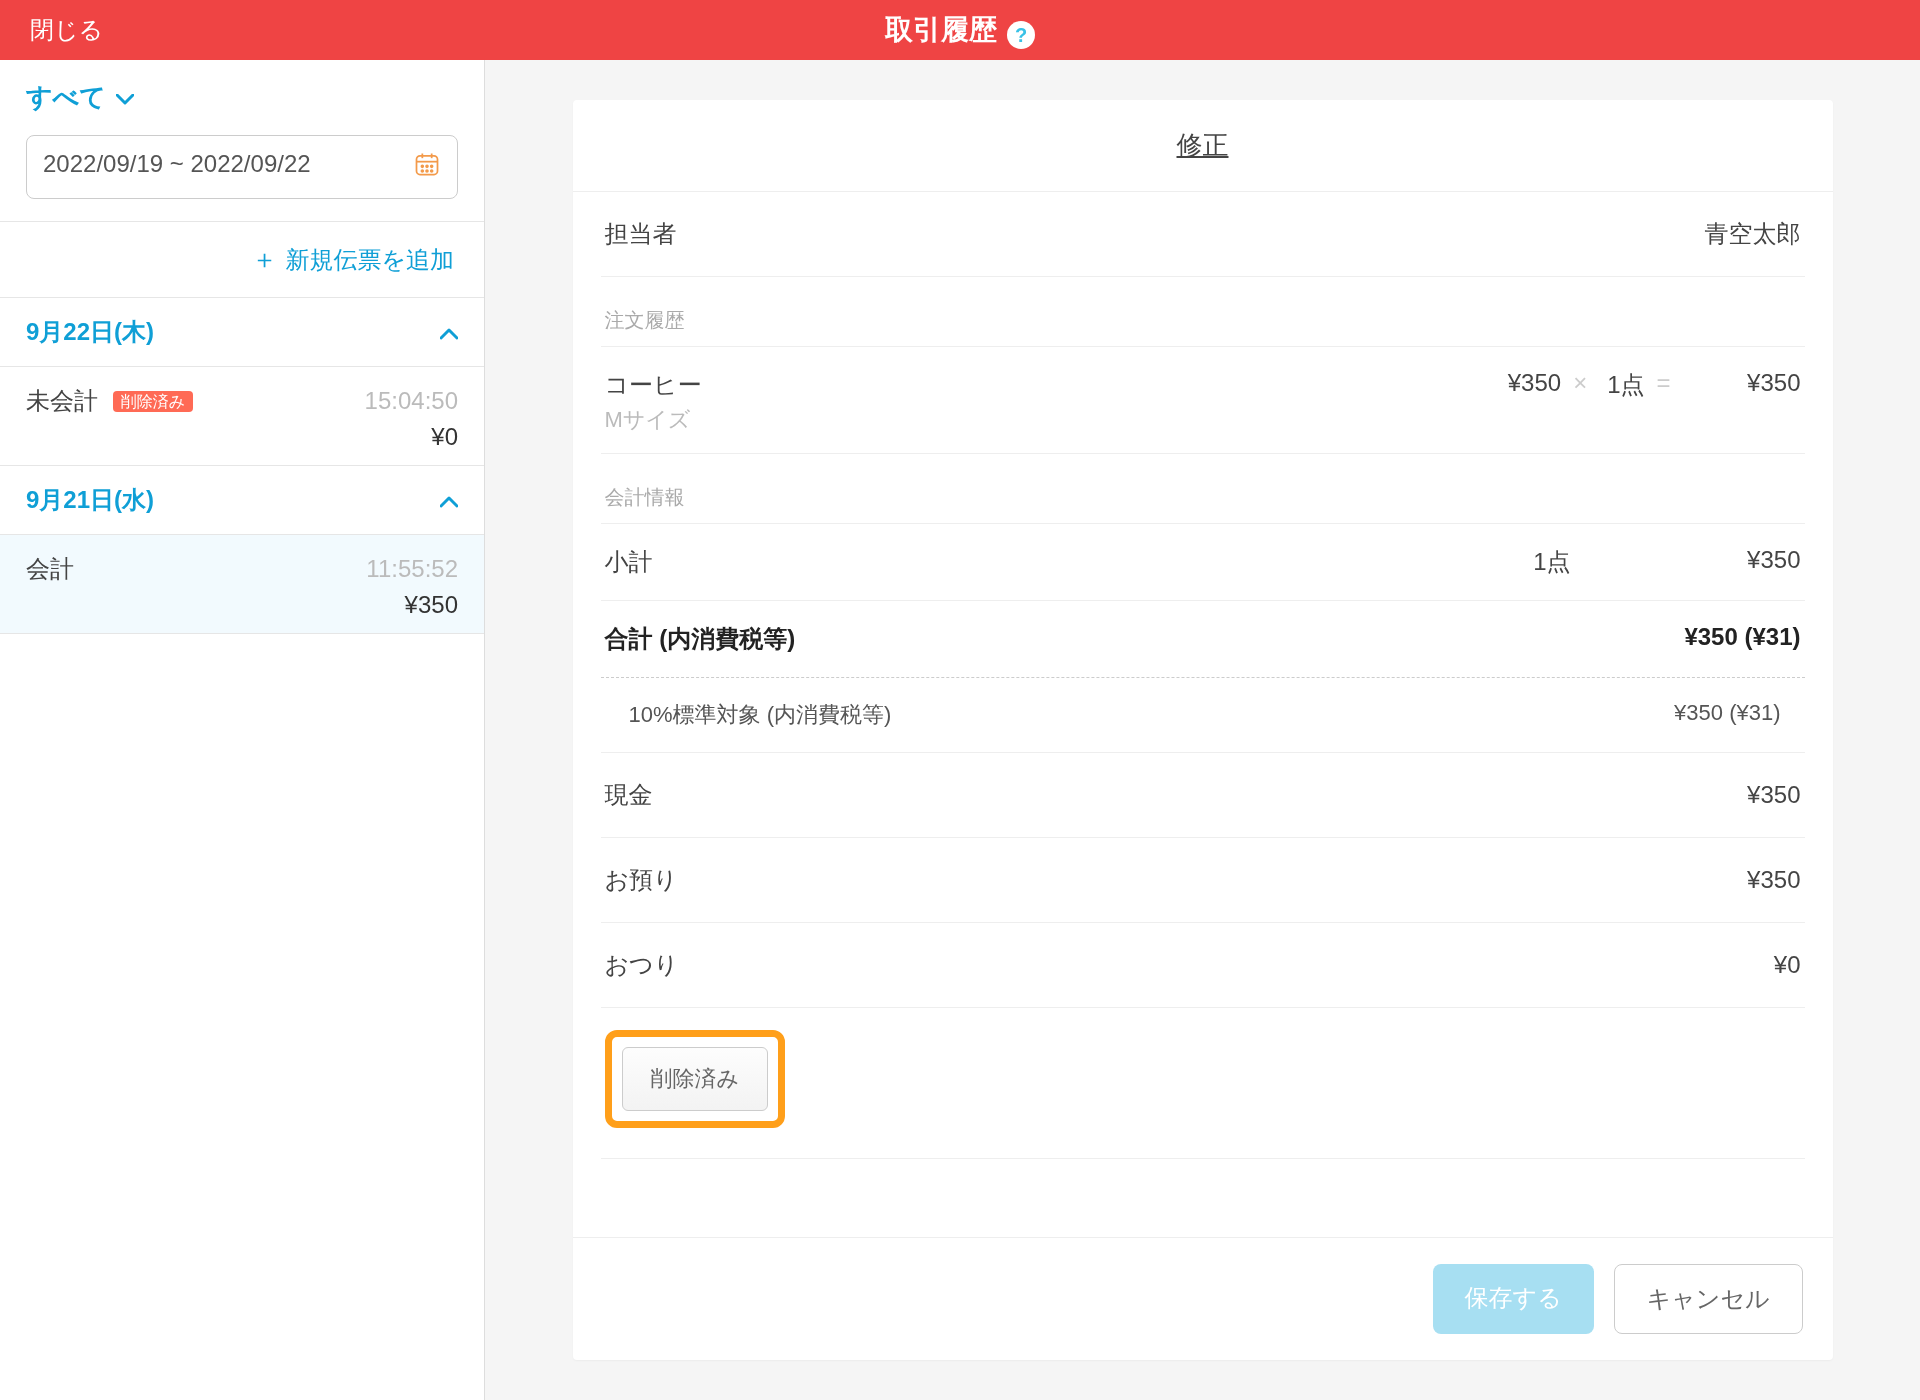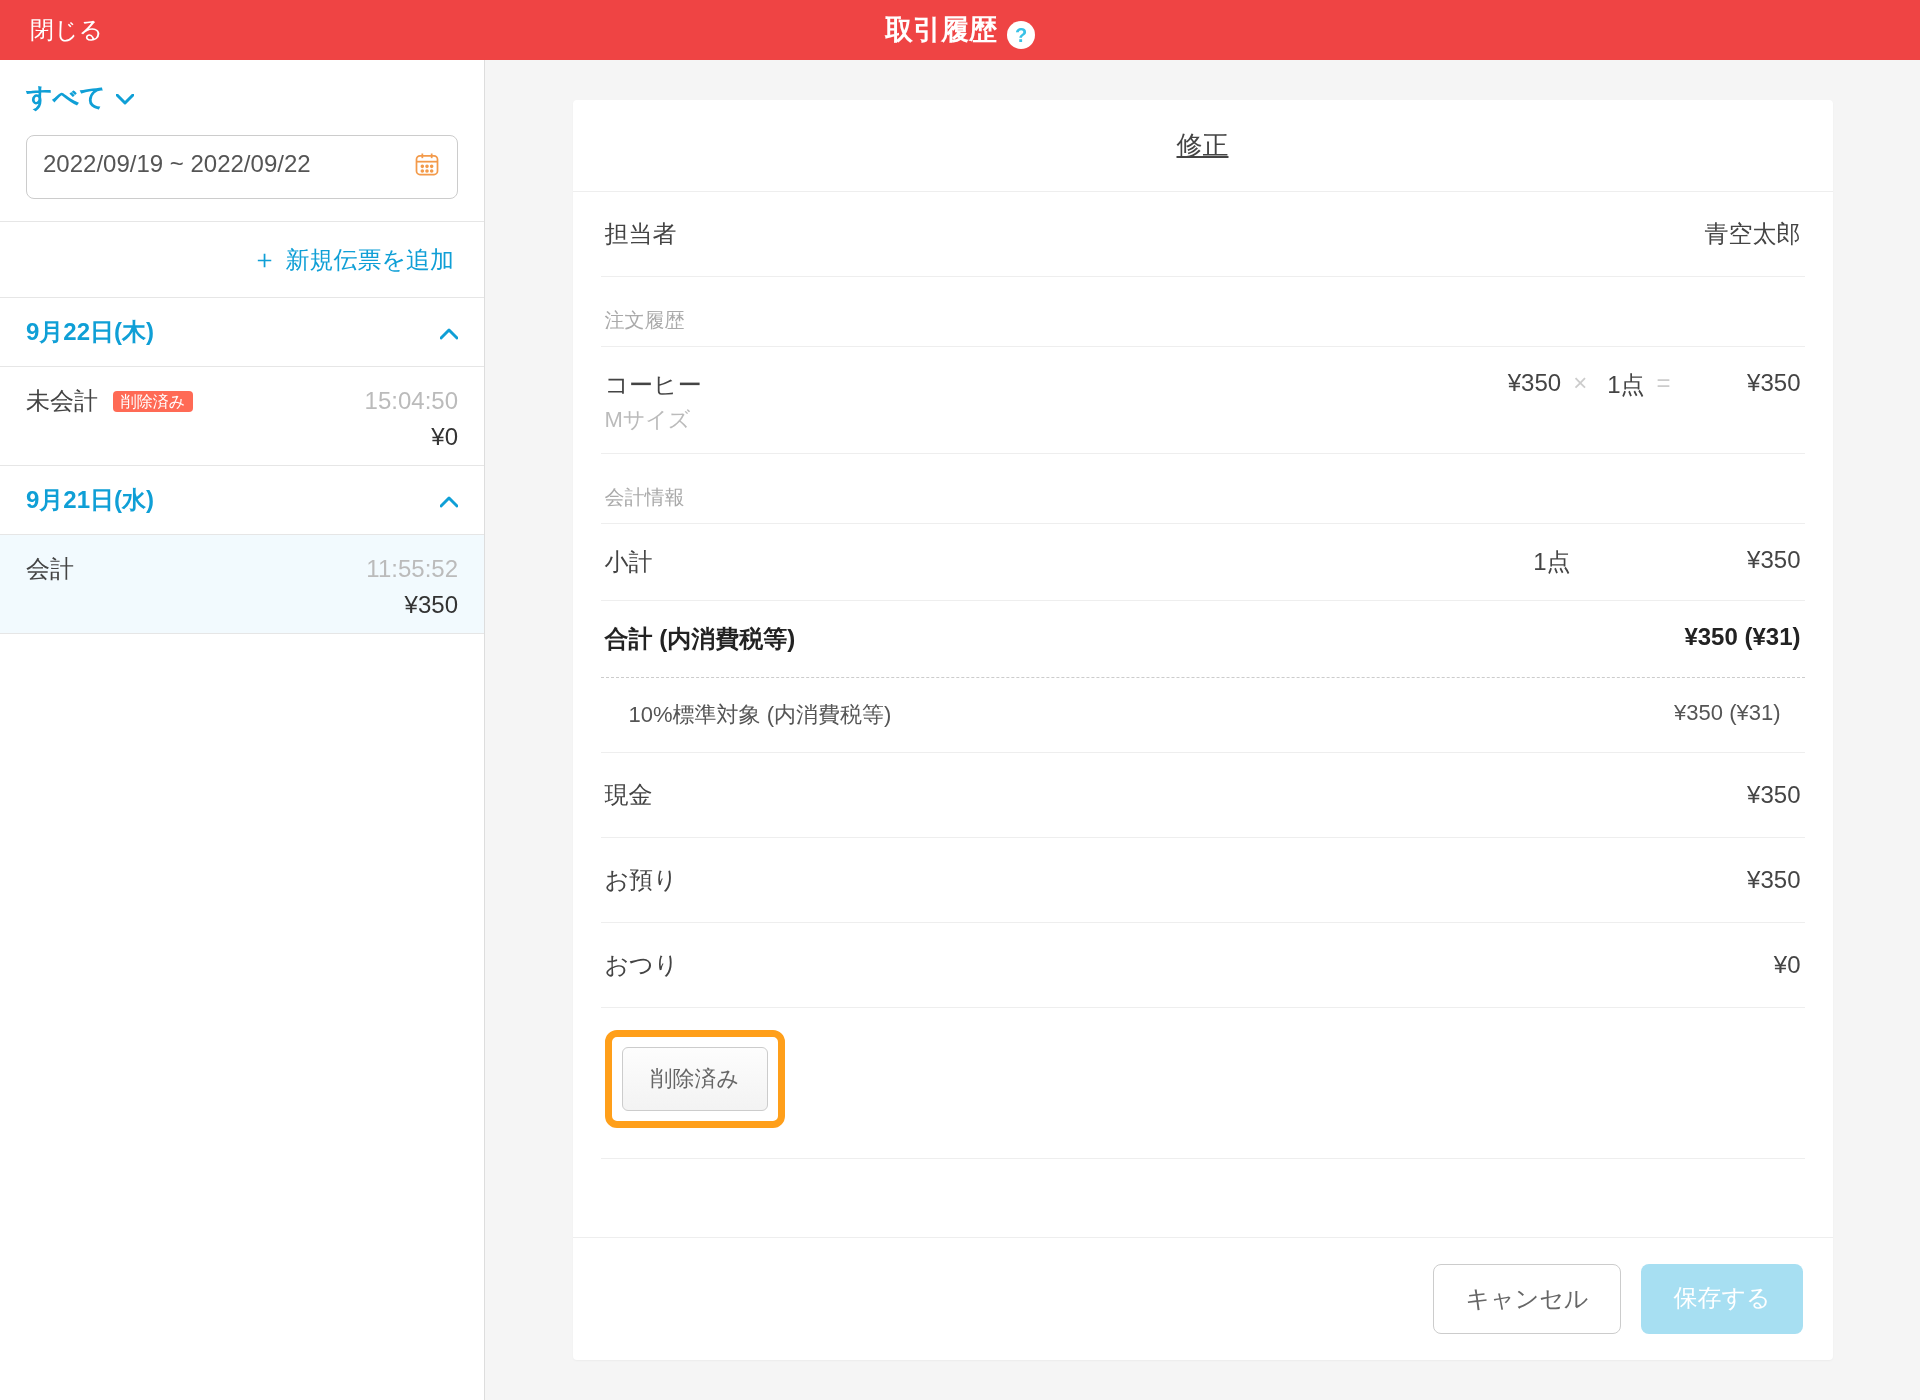--- a/index.html
+++ b/index.html
@@ -336,19 +336,19 @@
             <span>おつり</span>
             <span>¥0</span>
           </div>
           <div class="amount-edit-wrap">
             <span class="amount-edit-highlight">
               <button class="amount-edit-btn">削除済み</button>
             </span>
           </div>
         </div>
         <div class="detail-foot">
+          <div class="btn btn-save">保存する</div>
           <div class="btn btn-cancel">キャンセル</div>
-          <div class="btn btn-save">保存する</div>
         </div>
       </div>
     </div>
   </div>
 </div>
 
 </body></html>

